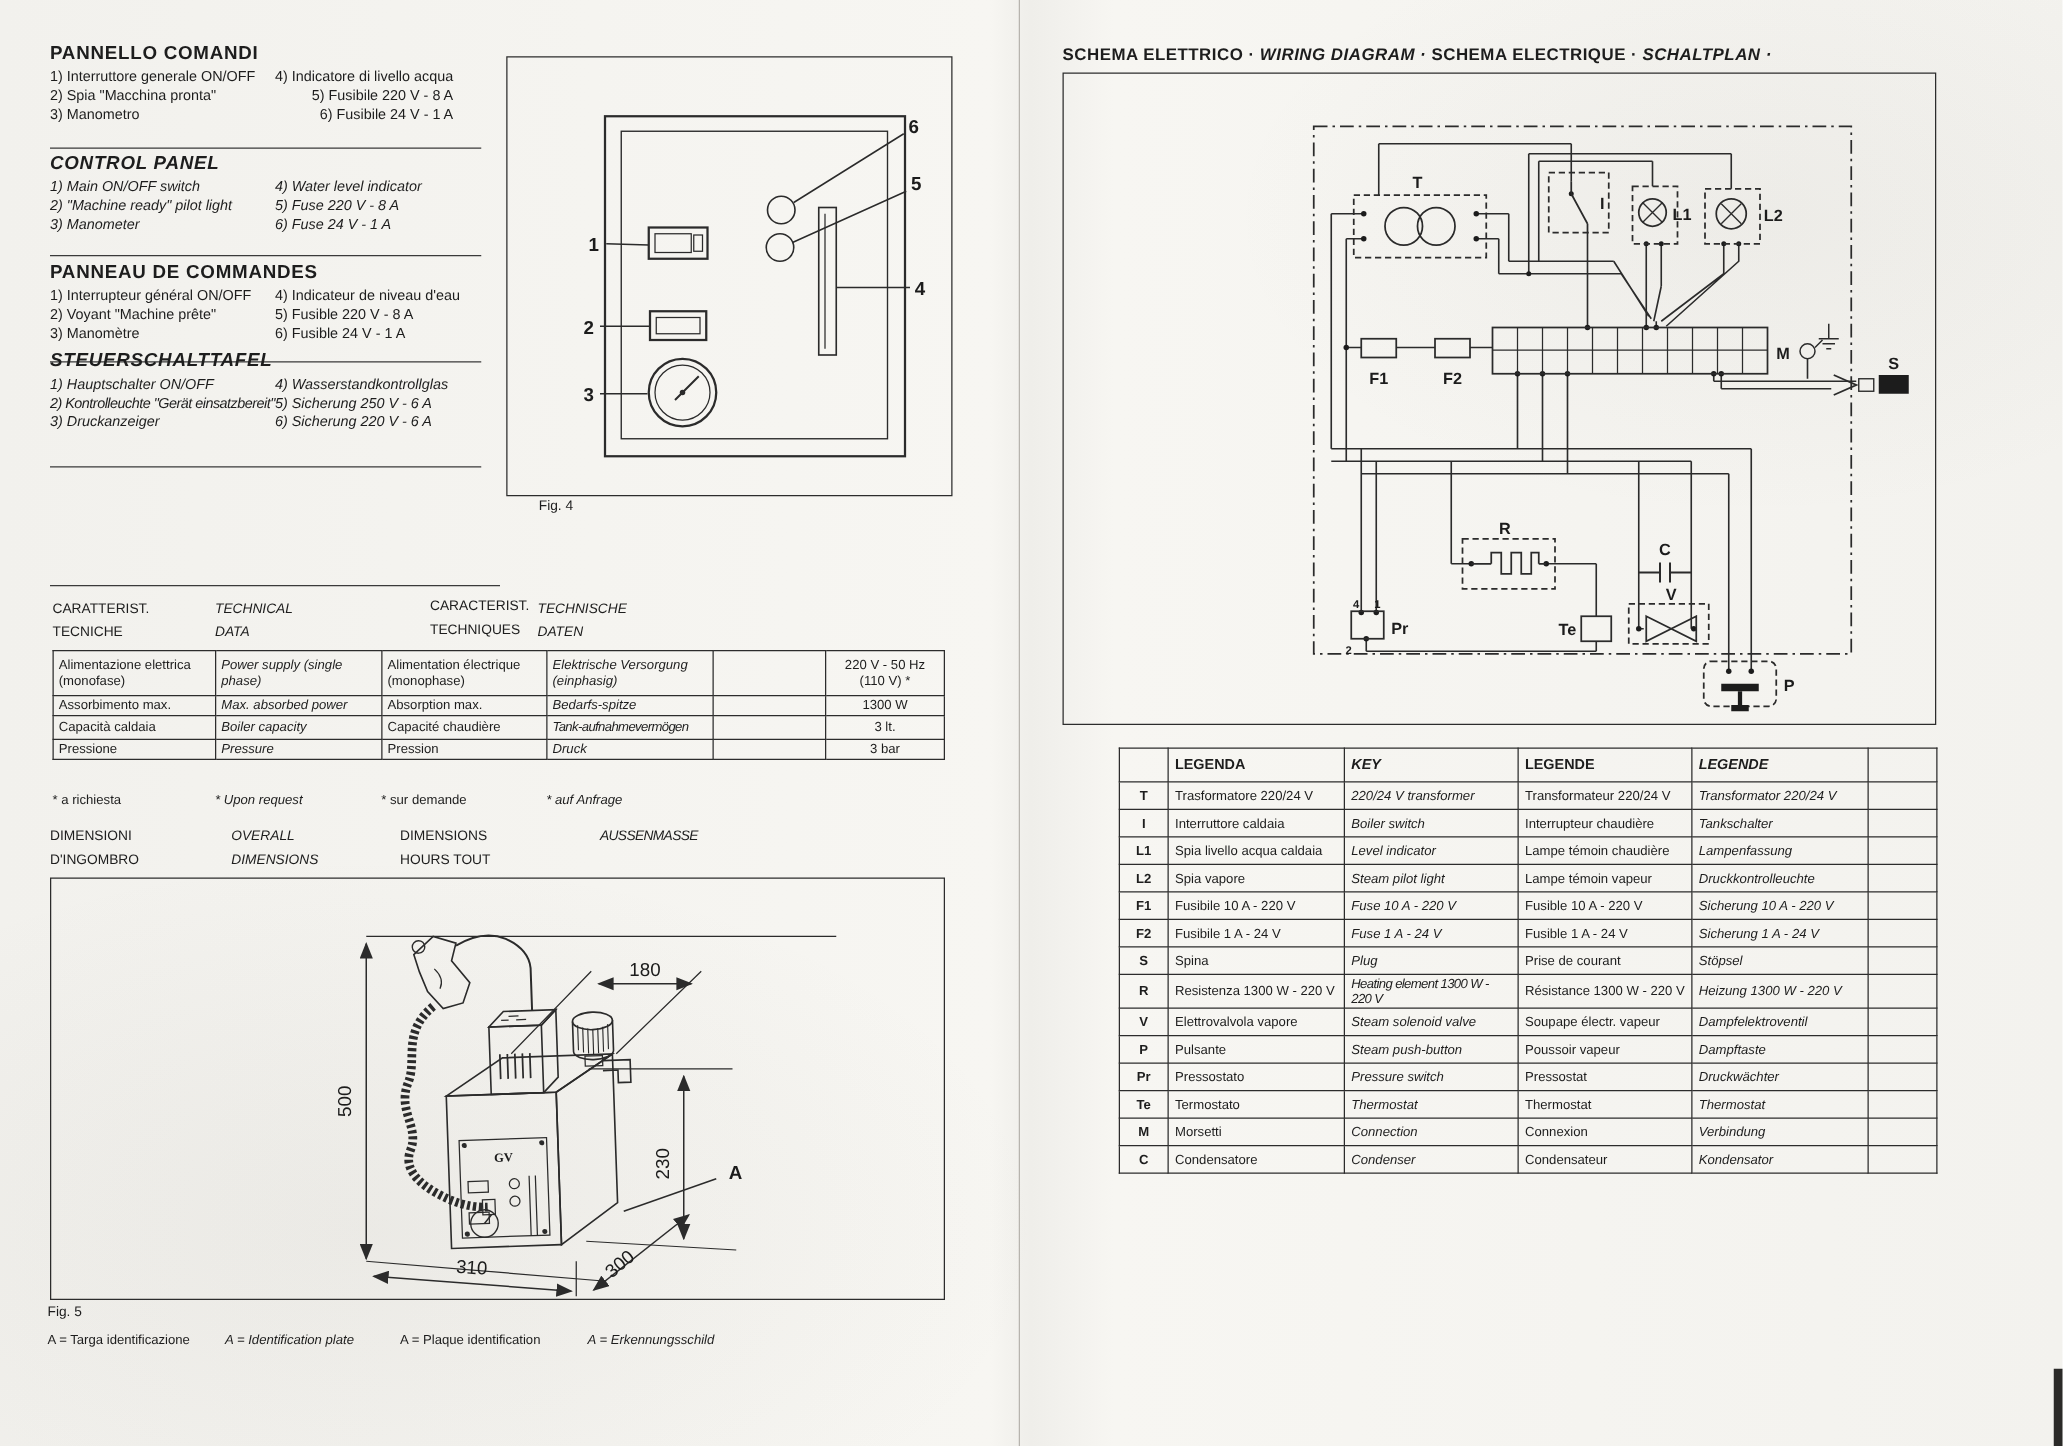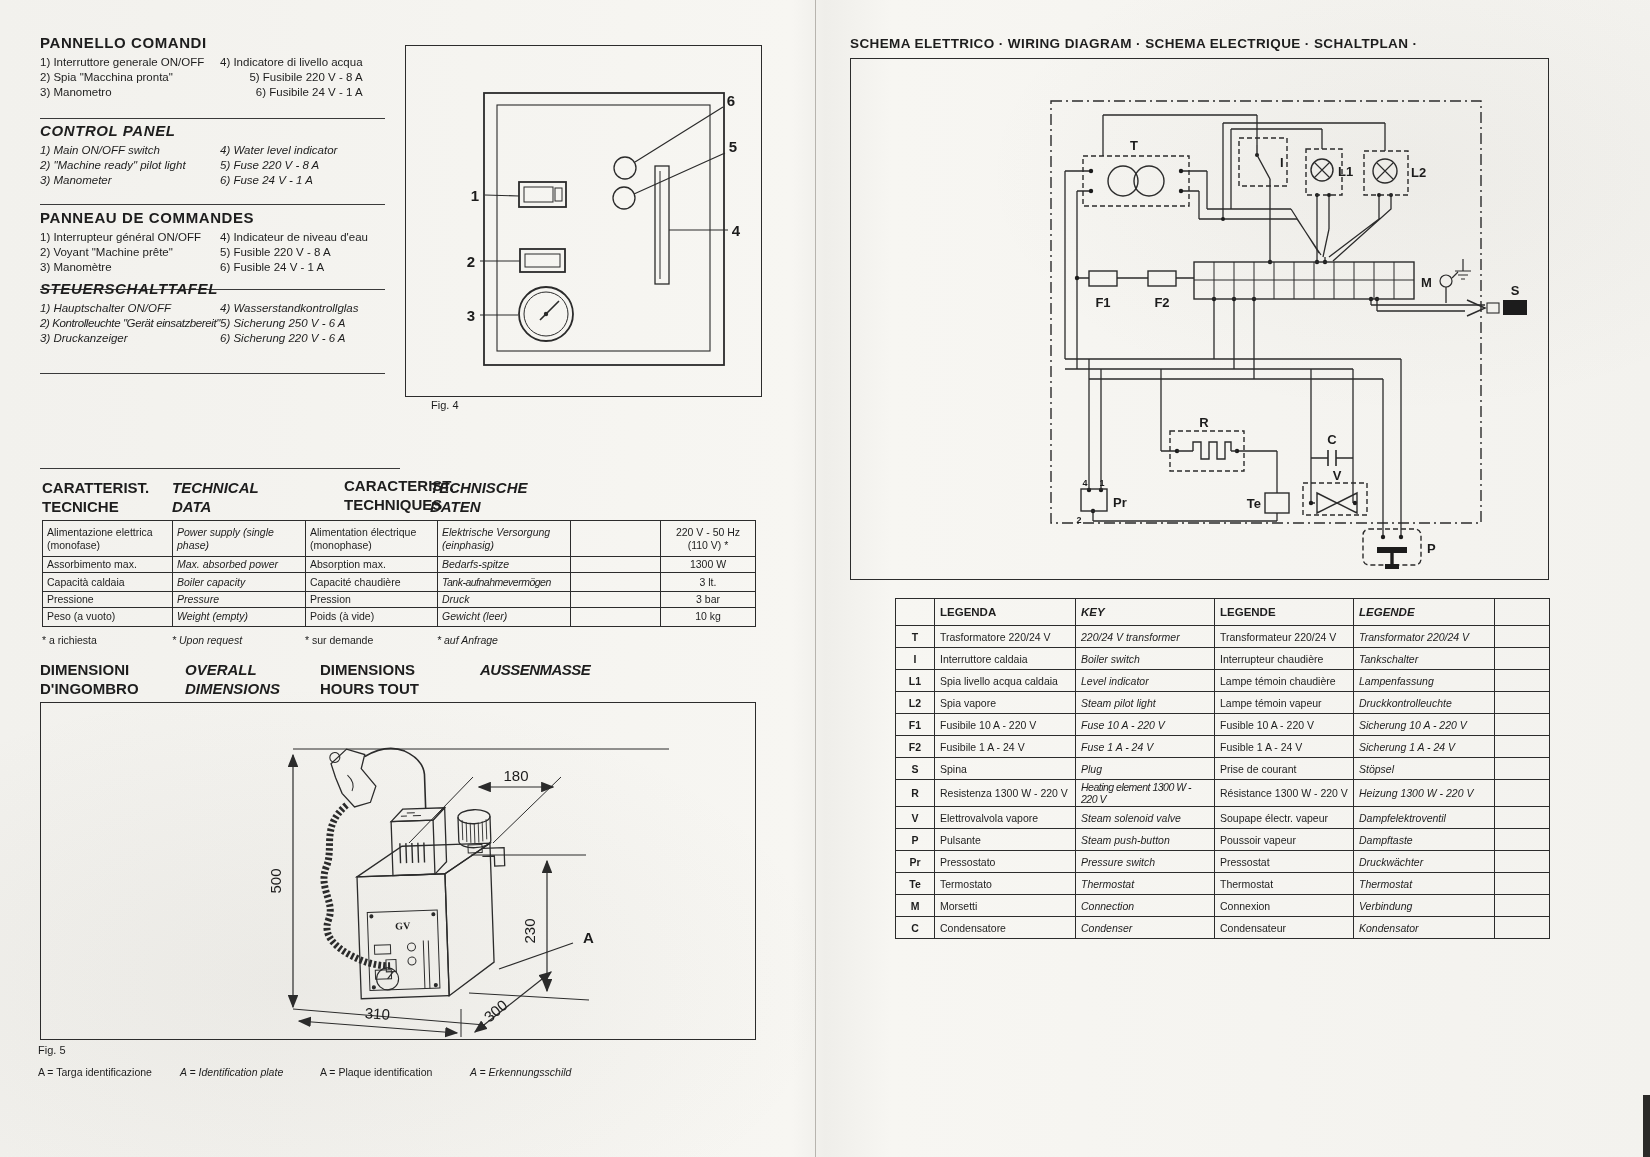--- a/index.html
+++ b/index.html
@@ -11,39 +11,39 @@
       linear-gradient(90deg,#f2f1ed 0%,#f7f6f2 48%,#efeeea 50%,#f7f6f2 54%,#f3f2ee 100%);
     font-family:"Liberation Sans",sans-serif;color:#1d1d1d;
   }
   .abs{position:absolute;}
   .hline{position:absolute;height:1.5px;background:#3a3a3a;}
   .vline{position:absolute;width:1px;background:#b7b4ae;}
   .sec-title{font-size:15px;font-weight:bold;letter-spacing:.6px;white-space:nowrap;}
   .sec-title.it{font-style:italic;}
   .li{font-size:11.5px;line-height:15px;white-space:nowrap;}
   .li.it{font-style:italic;}
-  .tbl-head{font-size:15px;font-weight:bold;line-height:19px;white-space:pre-line;}
+  .tbl-head{font-size:11px;font-weight:normal;line-height:19px;white-space:pre-line;}
   .tbl-head.it{font-style:italic;}
   .cond{letter-spacing:-0.5px;}
   table{border-collapse:collapse;table-layout:fixed;}
   .tech{position:absolute;left:42px;top:520px;width:713px;border:1.5px solid #2c2c2c;}
   .tech td{border:1px solid #2c2c2c;font-size:10.5px;padding:1px 4px;vertical-align:middle;line-height:12.5px;}
   .tech td.en,.tech td.de{font-style:italic;}
   .tech td.val{text-align:center;}
   .notes{font-size:10.5px;white-space:nowrap;}
   .notes .it{font-style:italic;}
   .legend{position:absolute;left:895px;top:598px;width:654px;border:1.8px solid #2c2c2c;}
   .legend td,.legend th{border:1px solid #2c2c2c;font-size:10.5px;padding:1px 5px;text-align:left;vertical-align:middle;line-height:12px;height:19px;}
   .legend th{font-size:11.5px;font-weight:bold;height:24px;}
   .legend th.i,.legend td.i{font-style:italic;}
   .legend td.sym{font-weight:bold;text-align:center;padding:1px 1px;}
   .fig-box{position:absolute;border:1.6px solid #2c2c2c;background:transparent;}
   .cap{font-size:11px;}
   .page-title{font-size:13.5px;font-weight:bold;letter-spacing:.4px;white-space:nowrap;}
-  .page-title .itl{}
+  .page-title .itl{font-style:italic;}
   svg{display:block;}
   svg text{font-family:"Liberation Sans",sans-serif;fill:#1c1c1c;}
   .dlab{font-weight:bold;font-size:15px;}
   .dlab2{font-weight:bold;font-size:13px;}
   .dlab3{font-weight:bold;font-size:9px;}
   .dimnum{font-size:15px;}
   .edge-dark{position:absolute;right:0;width:7px;background:#2b2a28;}
 </style>
 </head>
 <body>
@@ -191,28 +191,20 @@
     <td class="val">3 lt.</td>
   </tr>
   <tr style="height:15px">
     <td>Pressione</td>
     <td class="en">Pressure</td>
     <td>Pression</td>
     <td class="de">Druck</td>
     <td></td>
     <td class="val">3 bar</td>
   </tr>
-  <tr style="height:19px">
-    <td>Peso (a vuoto)</td>
-    <td class="en">Weight (empty)</td>
-    <td>Poids (à vide)</td>
-    <td class="de">Gewicht (leer)</td>
-    <td></td>
-    <td class="val">10 kg</td>
-  </tr>
 </tbody>
   </table>
 
 <div class="abs notes" style="left:42px;top:634px;width:713px;">
   <span style="position:absolute;left:0;">* a richiesta</span>
   <span class="it" style="position:absolute;left:130px;">* Upon request</span>
   <span style="position:absolute;left:263px;">* sur demande</span>
   <span class="it" style="position:absolute;left:395px;">* auf Anfrage</span>
 </div>
 

